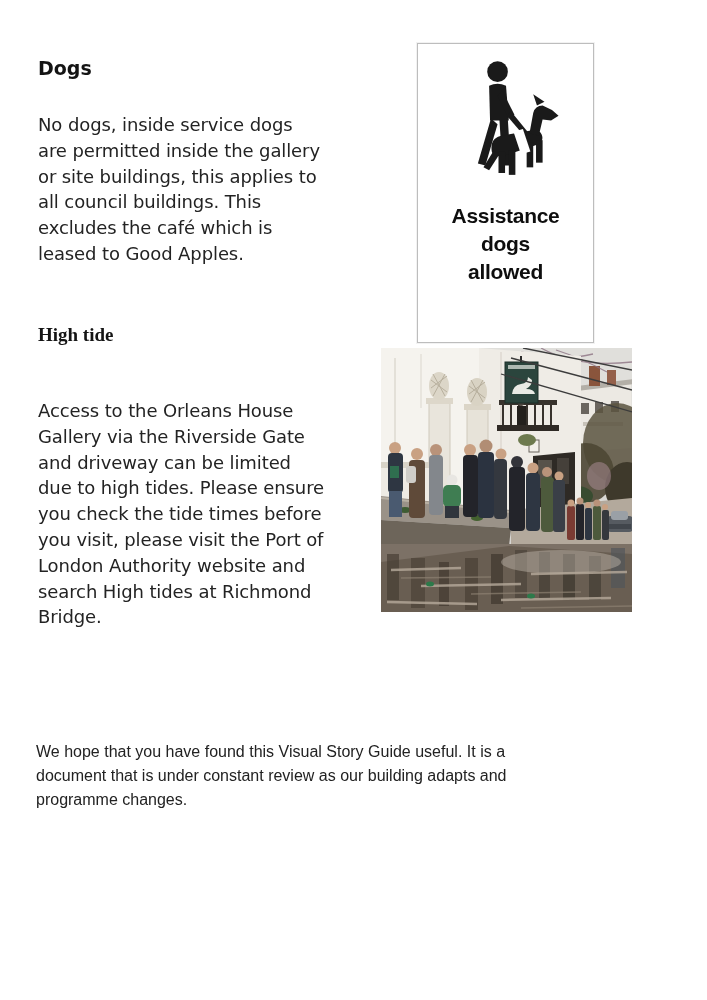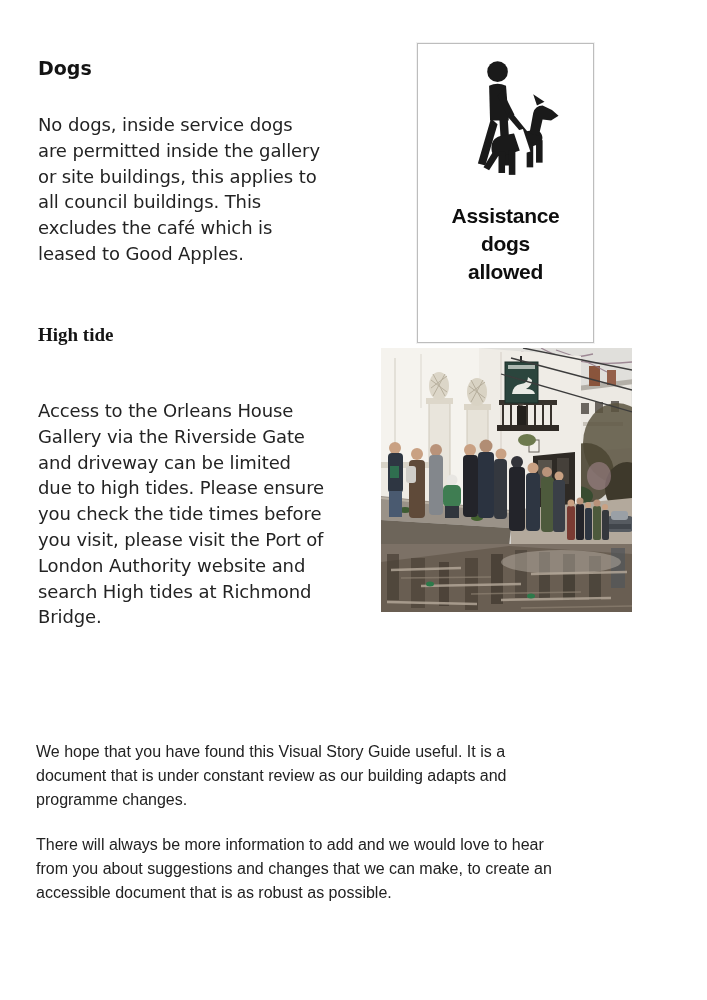--- a/index.html
+++ b/index.html
@@ -270,16 +270,13 @@
     </g>
     <ellipse cx="49" cy="236" rx="4" ry="2.5" fill="#2c7a4a"></ellipse>
     <ellipse cx="150" cy="248" rx="4" ry="2.5" fill="#2c7a4a"></ellipse>
   </svg>
 </div>
 
 <div class="abs closing">
   <p>We hope that you have found this Visual Story Guide useful. It is a
 document that is under constant review as our building adapts and
 programme changes.</p>
-  <p>There will always be more information to add and we would love to hear
-from you about suggestions and changes that we can make, to create an
-accessible document that is as robust as possible.</p>
 </div>
 
 </body></html>

